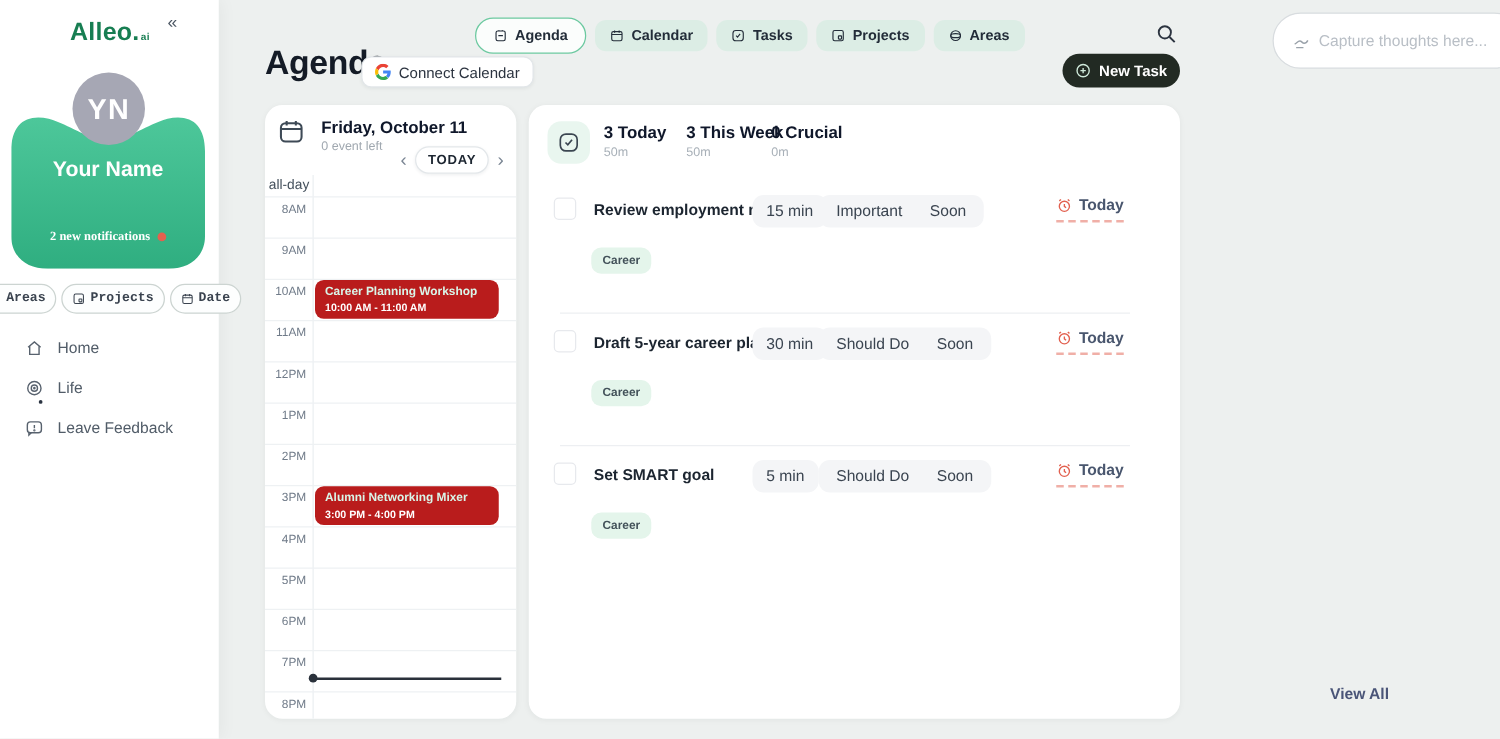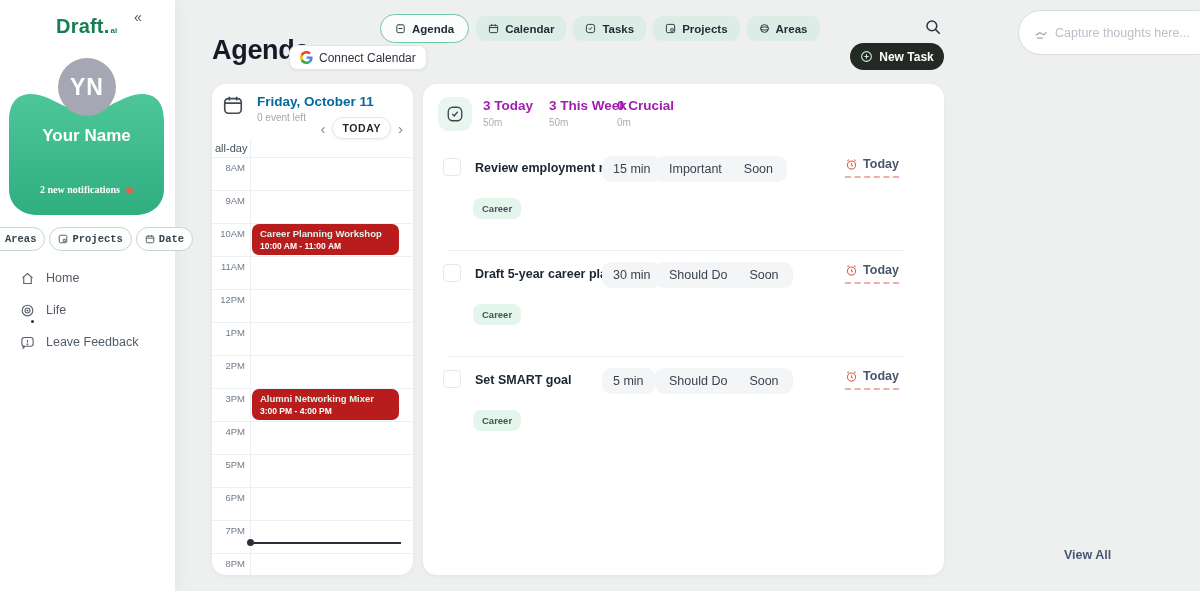--- a/index.html
+++ b/index.html
@@ -51,21 +51,21 @@
   #capture input::placeholder { color:#b9bfc6; }
   #new-task { left:850px; top:43px; width:94px; height:27px; background:#222a23; border-radius:15px; display:flex;
               align-items:center; justify-content:center; gap:6px; color:#fff; font-size:12px; font-weight:700; cursor:pointer; }
   #new-task svg { width:13px; height:13px; stroke:#cfe9da; }
 
   
   #cal-panel { left:212px; top:84px; width:201px; height:491px; background:#fff; border-radius:14px; overflow:hidden;
                box-shadow:0 1px 5px rgba(20,30,40,.05); }
   .cal-icon { left:10px; top:10px; width:22px; height:22px; }
   .cal-icon svg { width:22px; height:22px; stroke:#3e4a56; }
-  .cal-title { left:45px; top:10px; font-size:13.5px; font-weight:700; color:#0369a1; }
+  .cal-title { left:45px; top:10px; font-size:13.5px; font-weight:700; color:#0f172a; }
   .cal-sub { left:45px; top:28px; font-size:10px; color:#a0a8b0; }
   .cal-nav { right:10px; top:33px; display:flex; align-items:center; gap:7px; }
   .cal-chevron { font-size:15px; color:#7b8694; line-height:1; cursor:pointer; }
   .today-btn { background:#fff; border:1px solid #e3e7ea; border-radius:12px; padding:4px 9px; font-size:10.5px;
                font-weight:700; letter-spacing:.6px; color:#1d2631; cursor:pointer; box-shadow:0 1px 3px rgba(20,30,40,.07); }
   .vsep { left:38px; top:56px; bottom:0; width:1px; background:#eceff2; }
   .allday-label { left:3px; top:58px; font-size:11px; color:#44505c; }
   .hours { left:0; top:73px; right:0; height:430px; }
   .hour-row { position:absolute; left:0; right:0; height:33px; border-top:1px solid #eef1f3; }
   .hour-label { position:absolute; left:0; top:4px; width:33px; text-align:right; font-size:9.5px; color:#707b89; }
@@ -76,21 +76,21 @@
   .now-line { position:absolute; left:38px; right:12px; top:385px; height:1.5px; background:#2a313b; }
   .now-dot { position:absolute; left:35px; top:382px; width:7px; height:7px; border-radius:50%; background:#2a313b; }
 
   
   #tasks-panel { left:423px; top:84px; width:521px; height:491px; background:#fff; border-radius:14px;
                  box-shadow:0 1px 5px rgba(20,30,40,.05); }
   .stats-icon { left:15px; top:13px; width:34px; height:34px; border-radius:11px; background:#e9f6ef;
                 display:flex; align-items:center; justify-content:center; }
   .stats-icon svg { width:18px; height:18px; stroke:#3b4651; }
   .stat { top:14px; }
-  .stat-value { font-size:13.5px; font-weight:700; color:#a21caf; }
+  .stat-value { font-size:13.5px; font-weight:700; color:#0f172a; }
   .stat-sub { font-size:10px; color:#a8b0b8; margin-top:4px; }
   .task-row { position:absolute; left:0; right:0; height:100px; }
   .cb { position:absolute; left:20px; top:6px; width:18px; height:18px; border:1.5px solid #e7e9ed; border-radius:4px;
         background:#fff; cursor:pointer; }
   .t-title { position:absolute; left:52px; top:9px; font-size:12.5px; font-weight:700; color:#1c2530; }
   .chip { position:absolute; top:4px; background:#f4f5f7; border-radius:9px; padding:6px 11px; font-size:12.5px;
           color:#3a4450; cursor:pointer; white-space:nowrap; }
   .chip-min { left:179px; }
   .chip-pu { left:232px; display:flex; gap:22px; padding:6px 14px; }
   .due { position:absolute; right:45px; top:5px; display:flex; align-items:center; gap:5px; padding-bottom:5px;
@@ -99,21 +99,21 @@
   .due-text { font-size:12.5px; font-weight:600; color:#49566e; }
   .tag { position:absolute; left:50px; top:46px; background:#e4f5eb; border-radius:8px; padding:5px 9px;
          font-size:9.5px; font-weight:600; color:#43525a; cursor:pointer; }
   .row-divider { position:absolute; left:25px; right:40px; height:1px; background:#edeff2; }
   #view-all { left:1064px; top:548px; font-size:12.5px; font-weight:700; color:#4a5578; cursor:pointer; }
 </style>
 </head>
 <body>
 
 <div id="sidebar" class="abs">
-  <div class="abs logo"><span>Draft.</span><span class="suffix">ai</span></div>
+  <div class="abs logo"><span>Alleo.</span><span class="suffix">ai</span></div>
   <div class="abs collapse">«</div>
 
   <svg class="abs blob" viewBox="0 0 155 128">
     <defs>
       <linearGradient id="g1" x1="0" y1="0" x2="0" y2="1">
         <stop offset="0" stop-color="#4dc79a"></stop>
           <stop offset="1" stop-color="#2fae80"></stop>
       </linearGradient>
     </defs>
     <path d="M0,34 C0,12 12,4 30,8 C48,13 58,24 77.5,24 C97,24 107,13 125,8 C143,4 155,12 155,34 L155,102 C155,118 143,128 126,128 L29,128 C12,128 0,118 0,102 Z" fill="url(#g1)"></path>

